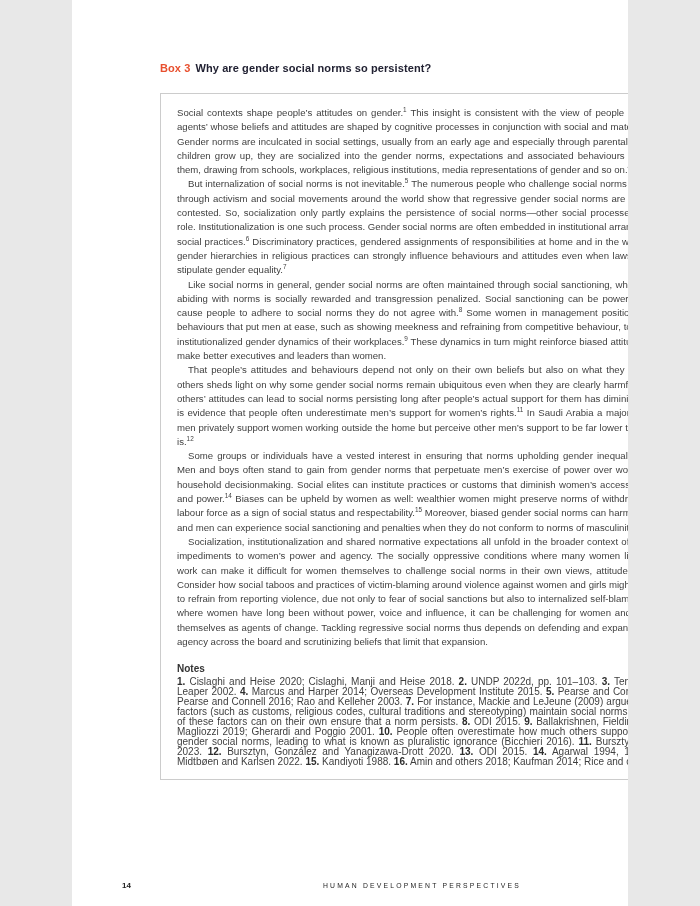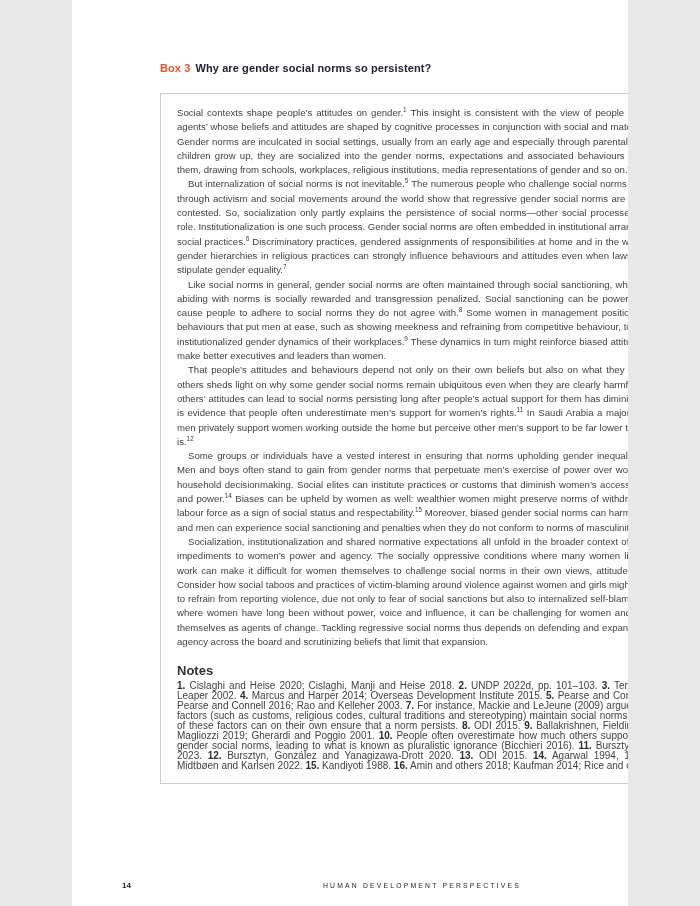--- a/index.html
+++ b/index.html
@@ -33,21 +33,21 @@
     text-align:justify;
   }
   .box-body .para + .para { text-indent:11px; }
   .para sup, .notes sup {
     font-size:6.4px;
     line-height:0;
     vertical-align:super;
   }
   .notes { margin-top:14px; }
   .notes-heading {
-    font-size:13px; font-weight:bold; color:#333333;
+    font-size:10px; font-weight:bold; color:#333333;
     margin:0 0 3px 0;
   }
   .notes-text {
     margin:0;
     font-size:10px;
     line-height:9.9px;
     color:#3f3f3f;
     text-align:justify;
   }
   .notes-text b { font-weight:bold; color:#2e2e2e; }

